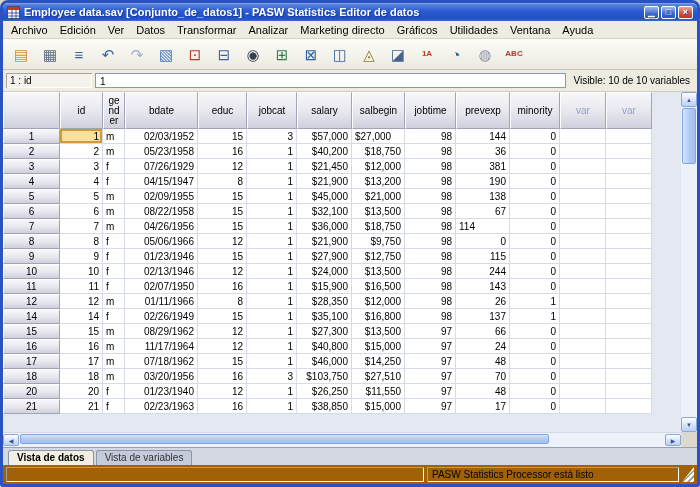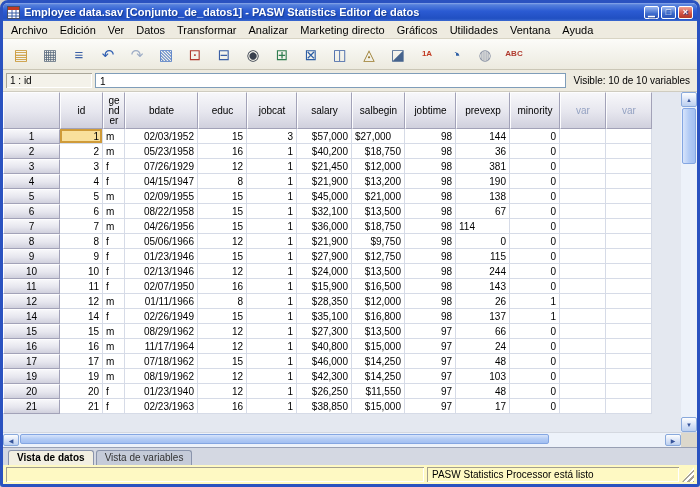--- a/index.html
+++ b/index.html
@@ -63,21 +63,21 @@
   .hfill{flex:1;}
   .scorner{flex:none;width:16px;background:#dcd8cc;}
 
   
   .tabsbar{flex:none;height:17px;display:flex;align-items:flex-end;padding-left:5px;background:#d4d8e2;border-top:1px solid #98a0b4;}
   .tab{font-size:10px;padding:1px 8px 2px 8px;border:1px solid #8a94ac;border-bottom:none;border-radius:3px 3px 0 0;
     background:#c5cbd9;color:#333;margin-right:2px;cursor:pointer;white-space:nowrap;}
   .tab.active{background:#f2efe2;font-weight:bold;color:#000;}
 
   
-  .statusbar{flex:none;height:19px;background:#fef9c3;display:flex;gap:3px;padding:2px 3px;box-sizing:border-box;align-items:stretch;font-size:10px;}
+  .statusbar{flex:none;height:19px;background:#a16207;display:flex;gap:3px;padding:2px 3px;box-sizing:border-box;align-items:stretch;font-size:10px;}
   .spanel{box-shadow:inset 1px 1px 0 #a39f90,inset -1px -1px 0 #ffffff;padding:1px 5px;display:flex;align-items:center;white-space:nowrap;overflow:hidden;}
   .spanel.left{flex:1;}
   .spanel.right{width:252px;box-sizing:border-box;}
   .grip{width:12px;background:repeating-linear-gradient(135deg,#fff 0 2px,#a8a494 2px 4px);clip-path:polygon(100% 0,100% 100%,0 100%);}
 </style>
 </head>
 <body>
 
 <div class="window">
 
@@ -447,30 +447,30 @@
               <td style="text-align: right;">1</td>
               <td style="text-align: right;">$46,000</td>
               <td style="text-align: right;">$14,250</td>
               <td style="text-align: right;">97</td>
               <td style="text-align: right;">48</td>
               <td style="text-align: right;">0</td>
               <td style="text-align: left;"></td>
               <td style="text-align: left;"></td>
             </tr>
             <tr>
-              <th>19</th>
-              <td style="text-align: right;">19</td>
-              <td style="text-align: left;">m</td>
-              <td style="text-align: right;">08/19/1962</td>
-              <td style="text-align: right;">12</td>
-              <td style="text-align: right;">1</td>
-              <td style="text-align: right;">$42,300</td>
-              <td style="text-align: right;">$14,250</td>
+              <th>18</th>
+              <td style="text-align: right;">18</td>
+              <td style="text-align: left;">m</td>
+              <td style="text-align: right;">03/20/1956</td>
+              <td style="text-align: right;">16</td>
+              <td style="text-align: right;">3</td>
+              <td style="text-align: right;">$103,750</td>
+              <td style="text-align: right;">$27,510</td>
               <td style="text-align: right;">97</td>
-              <td style="text-align: right;">103</td>
+              <td style="text-align: right;">70</td>
               <td style="text-align: right;">0</td>
               <td style="text-align: left;"></td>
               <td style="text-align: left;"></td>
             </tr>
             <tr>
               <th>20</th>
               <td style="text-align: right;">20</td>
               <td style="text-align: left;">f</td>
               <td style="text-align: right;">01/23/1940</td>
               <td style="text-align: right;">12</td>

